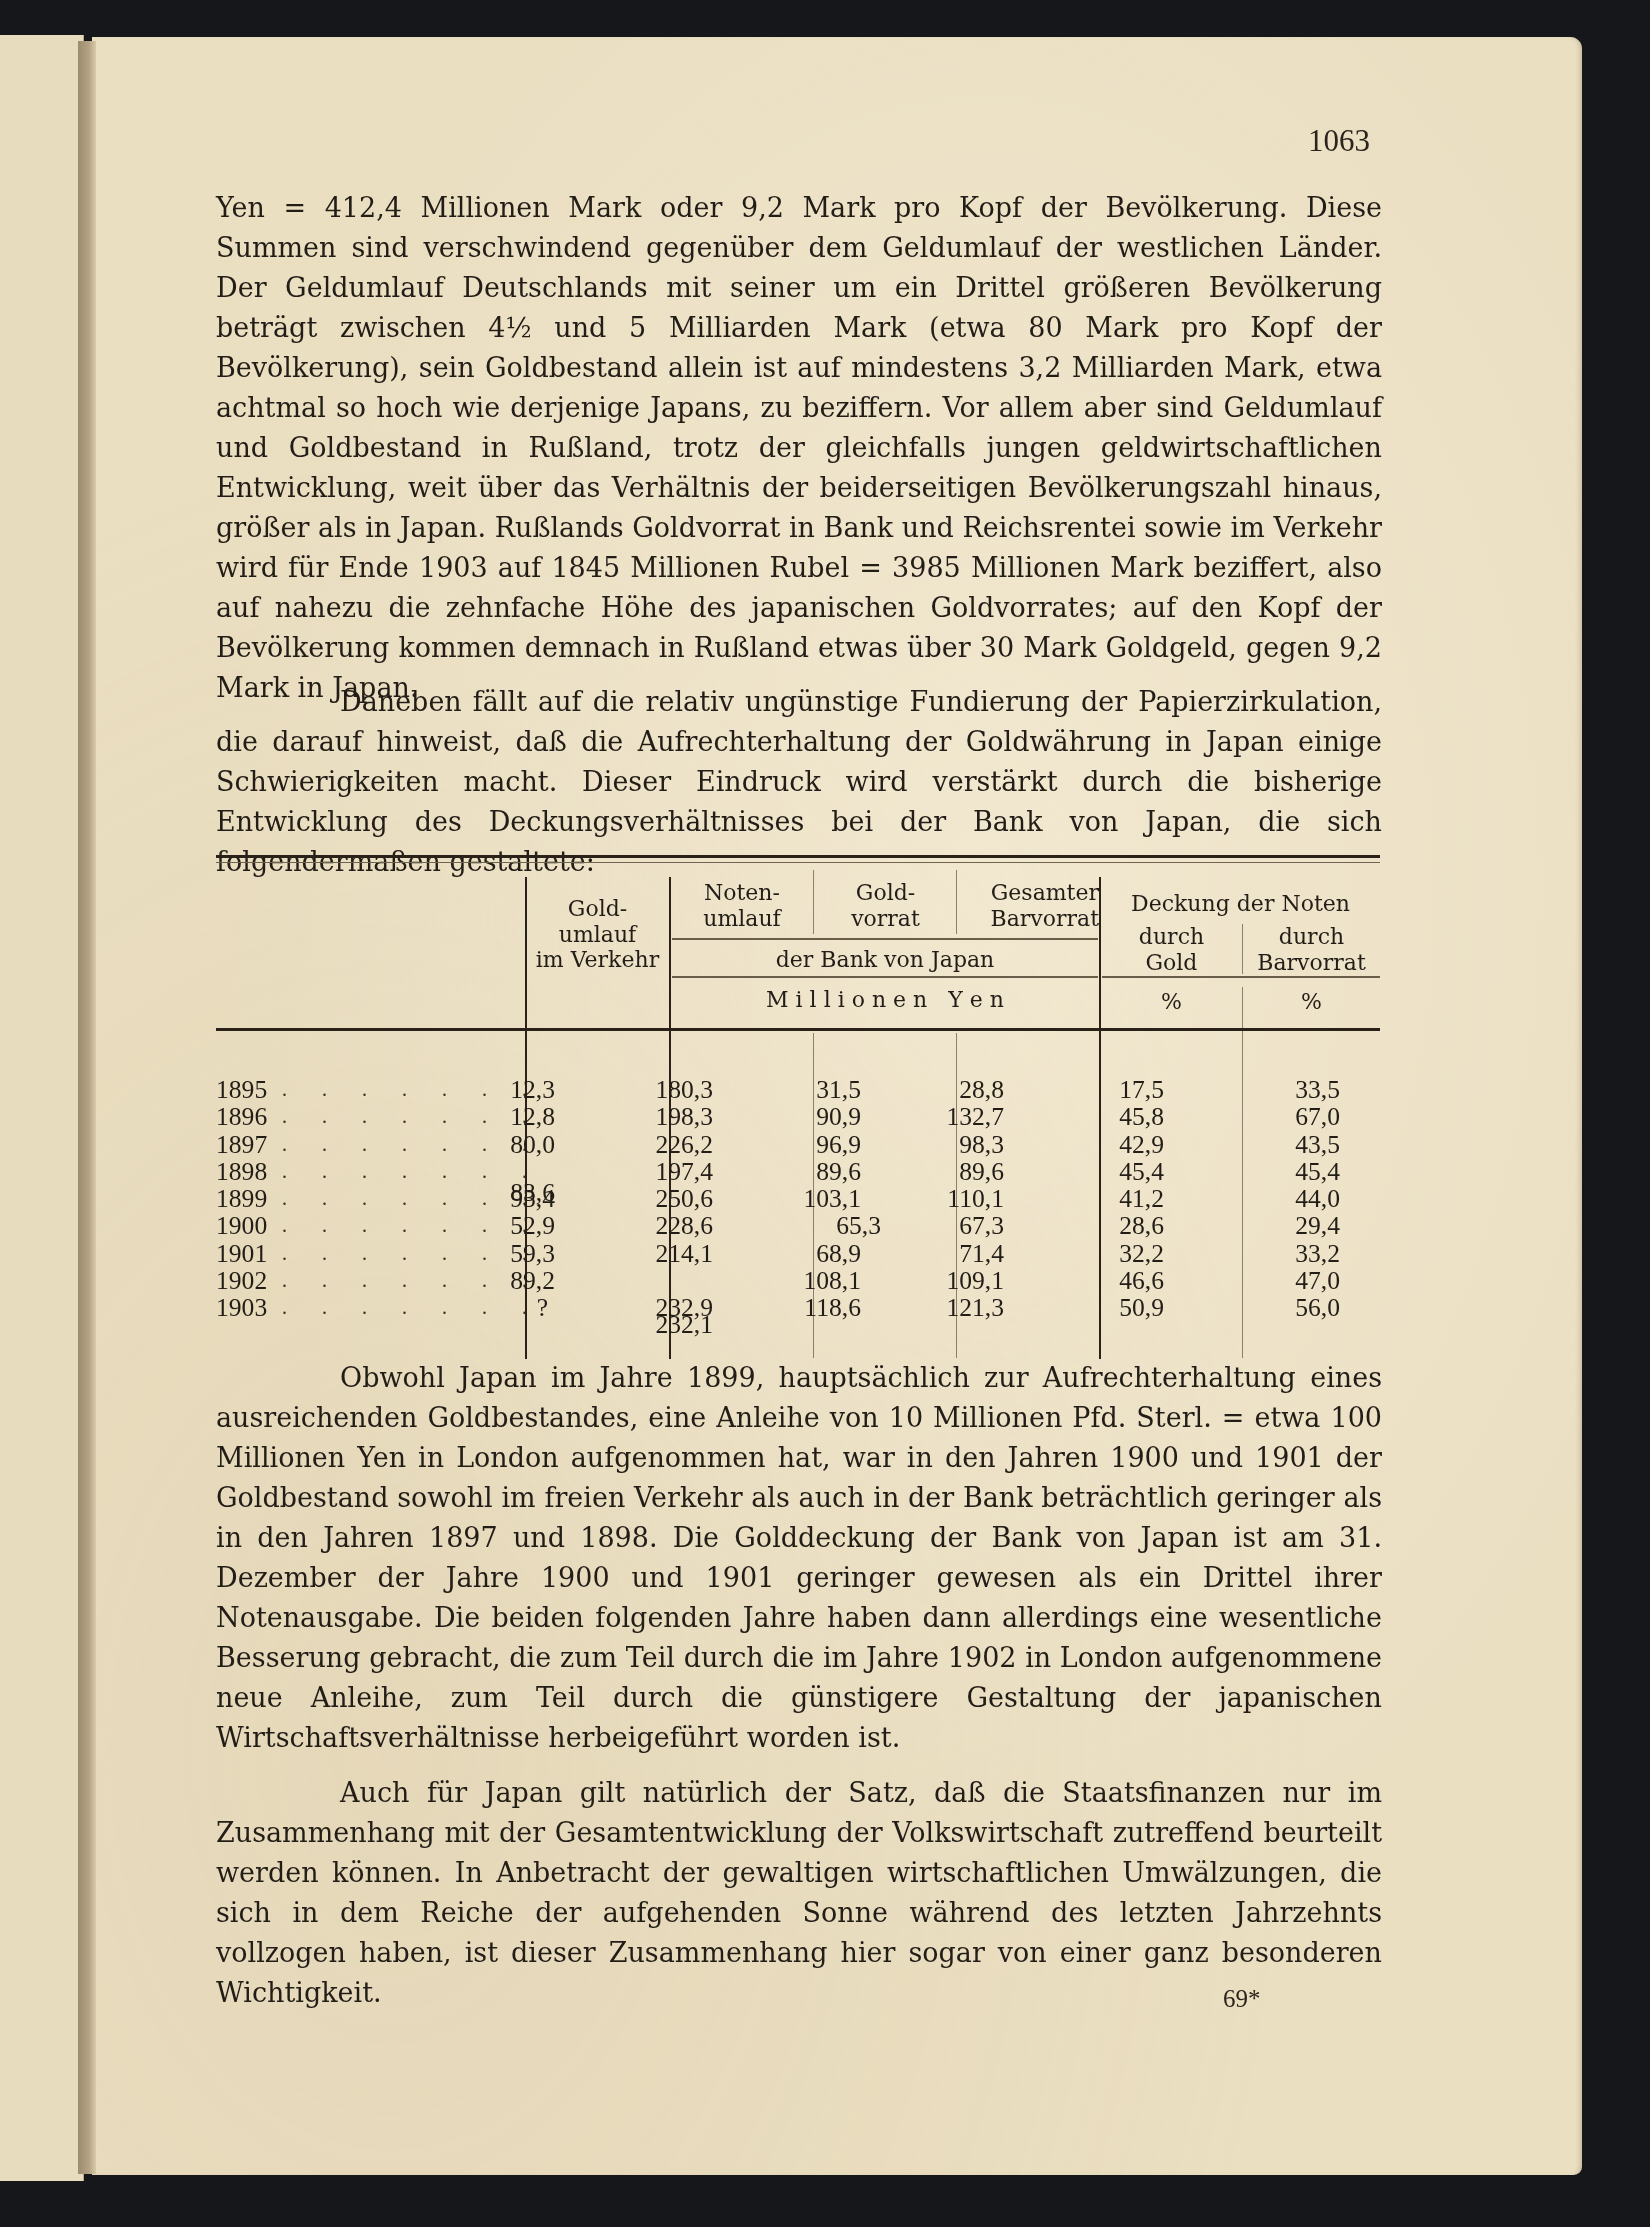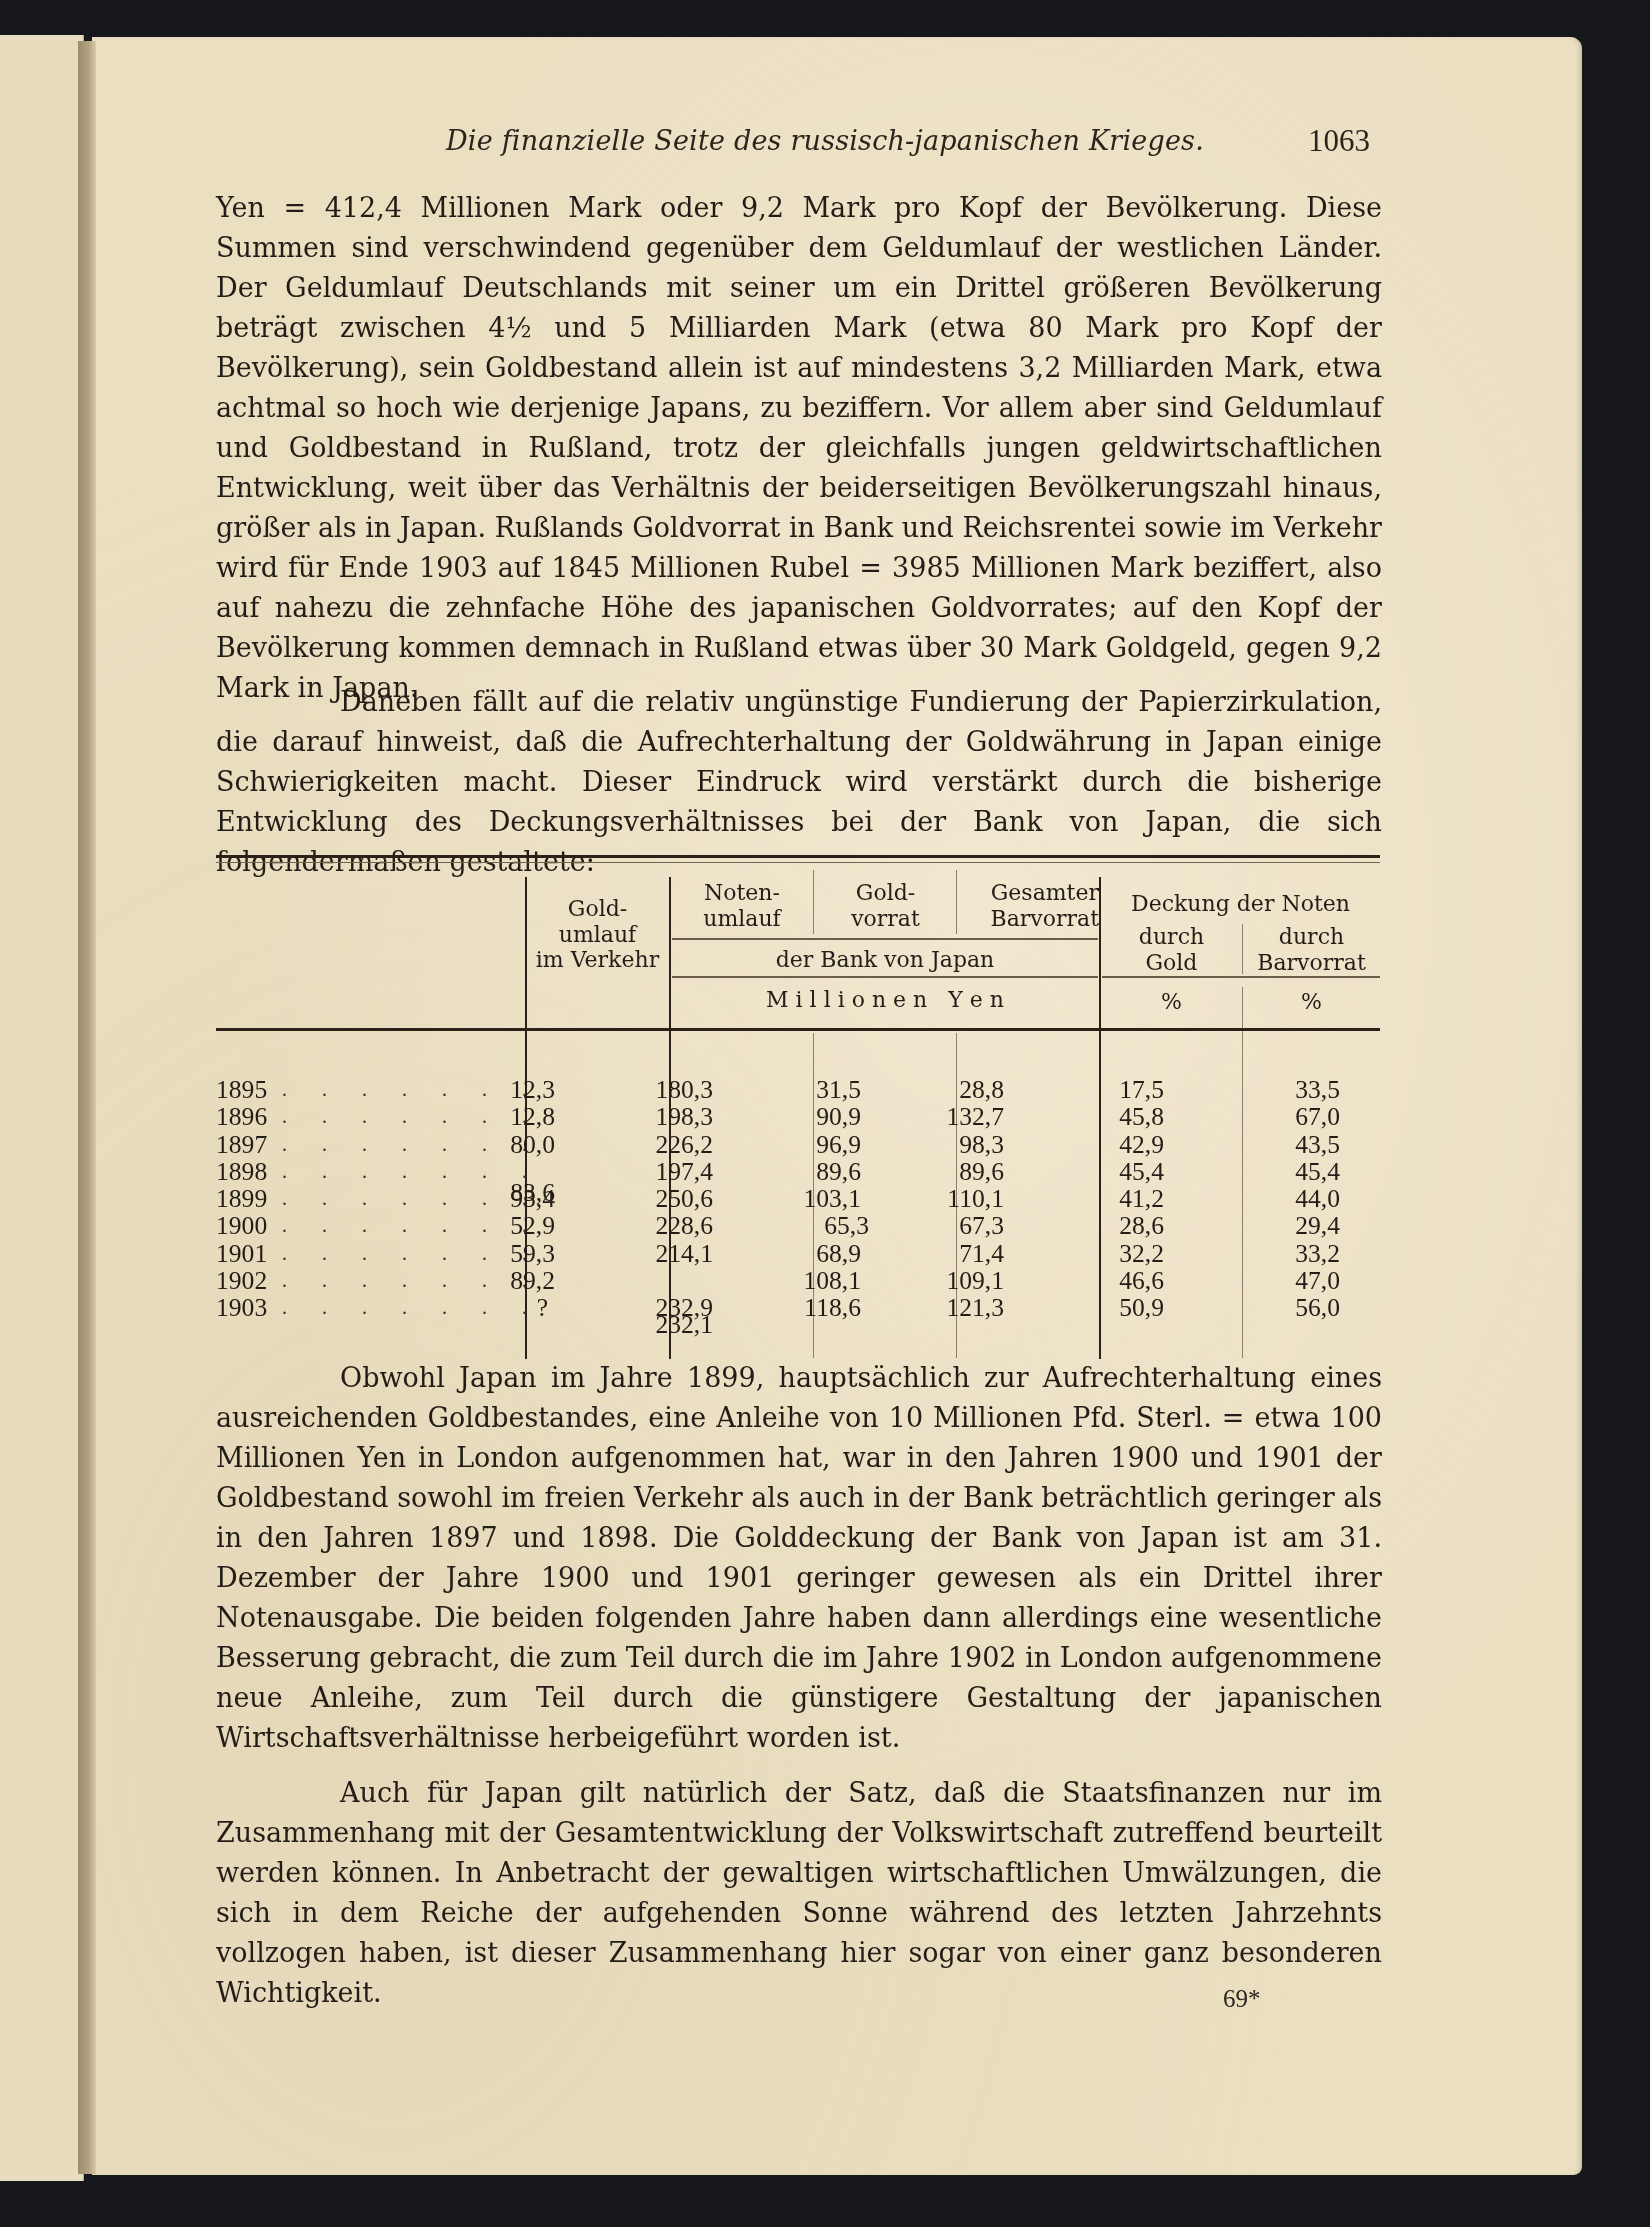--- a/index.html
+++ b/index.html
@@ -84,21 +84,20 @@
 </style>
 </head>
 <body>
 
 <div class="bg-noise"></div>
 <div class="left-page"></div>
 <div class="page"></div>
 <div class="gutter"></div>
 
 <div class="header">
-  <span class="running-title">Die finanzielle Seite des russisch-japanischen Krieges.</span>
   <span class="page-number">1063</span>
 </div>
 
 <div class="text-block para1">
   <p>Yen = 412,4 Millionen Mark oder 9,2 Mark pro Kopf der Bevölkerung. Diese Summen sind verschwindend gegenüber dem Geldumlauf der westlichen Länder. Der Geldumlauf Deutschlands mit seiner um ein Drittel größeren Bevölkerung beträgt zwischen 4½ und 5 Milliarden Mark (etwa 80 Mark pro Kopf der Bevölkerung), sein Goldbestand allein ist auf mindestens 3,2 Milliarden Mark, etwa achtmal so hoch wie derjenige Japans, zu beziffern. Vor allem aber sind Geldumlauf und Goldbestand in Rußland, trotz der gleichfalls jungen geldwirtschaftlichen Entwicklung, weit über das Verhältnis der beiderseitigen Bevölkerungszahl hinaus, größer als in Japan. Rußlands Goldvorrat in Bank und Reichsrentei sowie im Verkehr wird für Ende 1903 auf 1845 Millionen Rubel = 3985 Millionen Mark beziffert, also auf nahezu die zehnfache Höhe des japanischen Goldvorrates; auf den Kopf der Bevölkerung kommen demnach in Rußland etwas über 30 Mark Goldgeld, gegen 9,2 Mark in Japan.</p>
 </div>
 <div class="text-block para2">
   <p class="indent">Daneben fällt auf die relativ ungünstige Fundierung der Papierzirkulation, die darauf hinweist, daß die Aufrechterhaltung der Goldwährung in Japan einige Schwierigkeiten macht. Dieser Eindruck wird verstärkt durch die bisherige Entwicklung des Deckungsverhältnisses bei der Bank von Japan, die sich folgendermaßen gestaltete:</p>
 </div>
 
@@ -201,21 +200,21 @@
     <span class="c" style="right:519px;">103,1</span>
     <span class="c" style="right:376px;">110,1</span>
     <span class="c" style="right:216px;">41,2</span>
     <span class="c" style="right:40px;">44,0</span>
   </div>
   <div class="yrow" style="top:357px;">
     <span class="c year">1900</span>
     <span class="dots">. . . . . . .</span>
     <span class="c" style="right:825px;">52,9</span>
     <span class="c" style="right:667px;">228,6</span>
-    <span class="c" style="right:511px;">65,3</span>
+    <span class="c" style="right:499px;">65,3</span>
     <span class="c" style="right:376px;">67,3</span>
     <span class="c" style="right:216px;">28,6</span>
     <span class="c" style="right:40px;">29,4</span>
   </div>
   <div class="yrow" style="top:385px;">
     <span class="c year">1901</span>
     <span class="dots">. . . . . . .</span>
     <span class="c" style="right:825px;">59,3</span>
     <span class="c" style="right:667px;">214,1</span>
     <span class="c" style="right:519px;">68,9</span>

